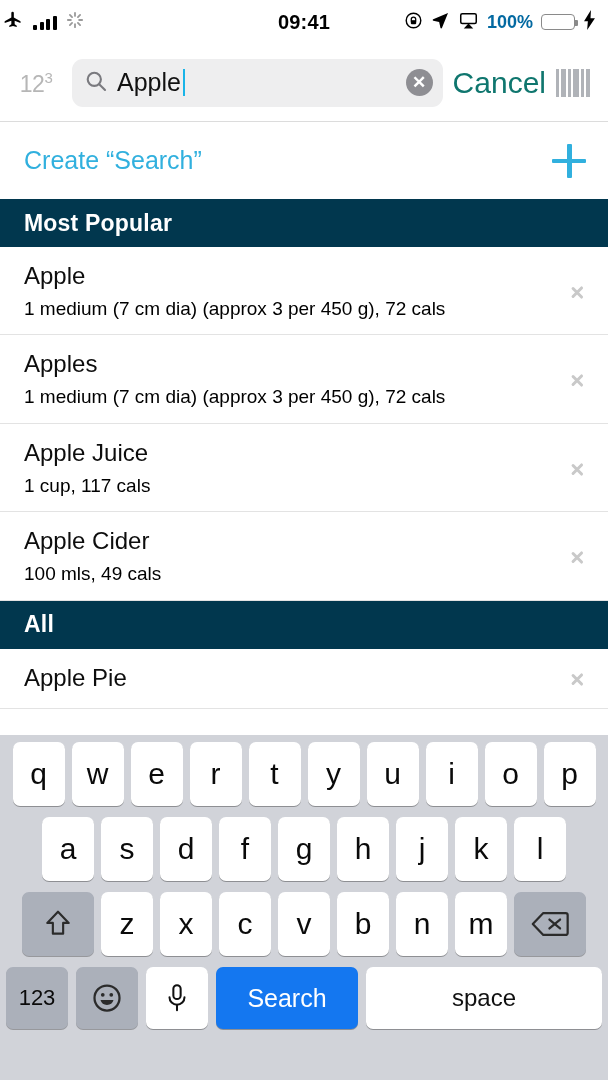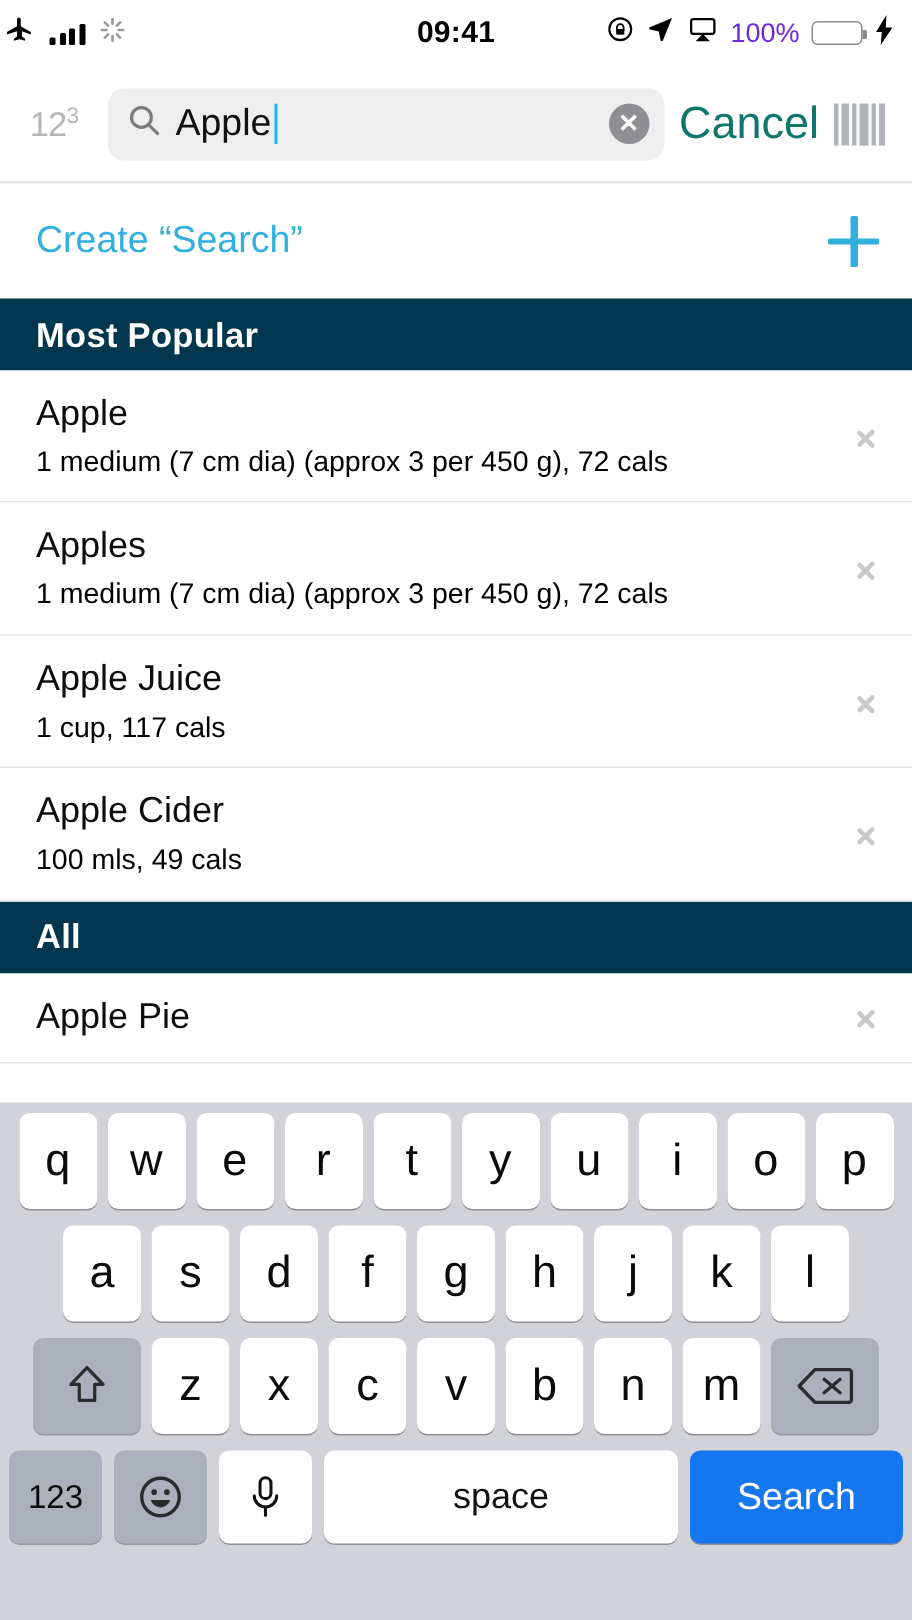--- a/index.html
+++ b/index.html
@@ -21,21 +21,21 @@
     position:absolute; left:0; right:0; top:0; height:44px;
     display:flex; align-items:center; justify-content:center;
     font-size:20px; font-weight:bold; color:#000; letter-spacing:.2px;
   }
   .signal-bars{ display:flex; align-items:flex-end; gap:2.5px; height:15px; }
   .signal-bars i{ display:block; width:4px; background:#000; border-radius:1px; }
   .signal-bars i:nth-child(1){ height:5px; }
   .signal-bars i:nth-child(2){ height:8px; }
   .signal-bars i:nth-child(3){ height:11px; }
   .signal-bars i:nth-child(4){ height:14px; }
-  .pct{ font-size:18px; font-weight:normal; color:#6d28d9; }
+  .pct{ font-size:18px; font-weight:bold; color:#0369a1; }
   .battery{
     width:34px; height:16px; border:1.8px solid #8a8a8a; border-radius:4px;
     padding:1.6px; position:relative;
   }
   .battery .fill{ height:100%; width:100%; background:#4cd964; border-radius:2px; }
   .battery:after{
     content:""; position:absolute; right:-4px; top:5px;
     width:2.6px; height:6px; background:#8a8a8a; border-radius:0 1px 1px 0;
   }
 
@@ -342,18 +342,18 @@
           <path d="M6.8 13.6h10.4a5.4 5.4 0 0 1-10.4 0z" fill="#2b2b2b"></path>
         </svg>
       </div>
       <div class="key kmic">
         <svg width="26" height="30" viewBox="0 0 24 28">
           <rect x="8.6" y="2" width="6.8" height="13" rx="3.4" fill="none" stroke="#111" stroke-width="1.9"></rect>
           <path d="M5 13.2a7 7 0 0 0 14 0" fill="none" stroke="#111" stroke-width="1.9" stroke-linecap="round"></path>
           <line x1="12" y1="20.2" x2="12" y2="25.4" stroke="#111" stroke-width="1.9" stroke-linecap="round"></line>
         </svg>
       </div>
+      <div class="key ksearch">Search</div>
       <div class="key kspace">space</div>
-      <div class="key ksearch">Search</div>
     </div>
   </div>
 
 </div>
 
 </body></html>

